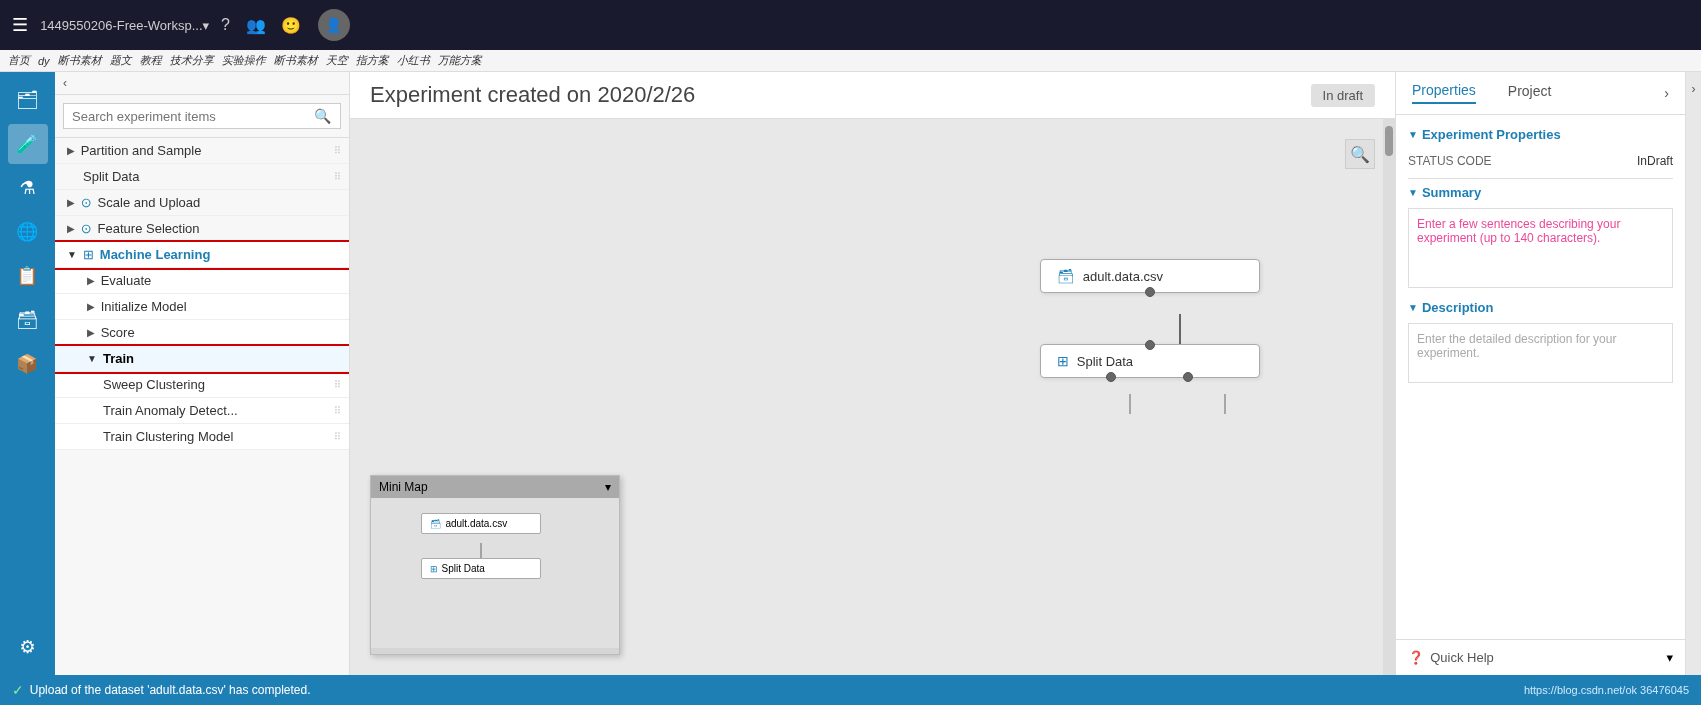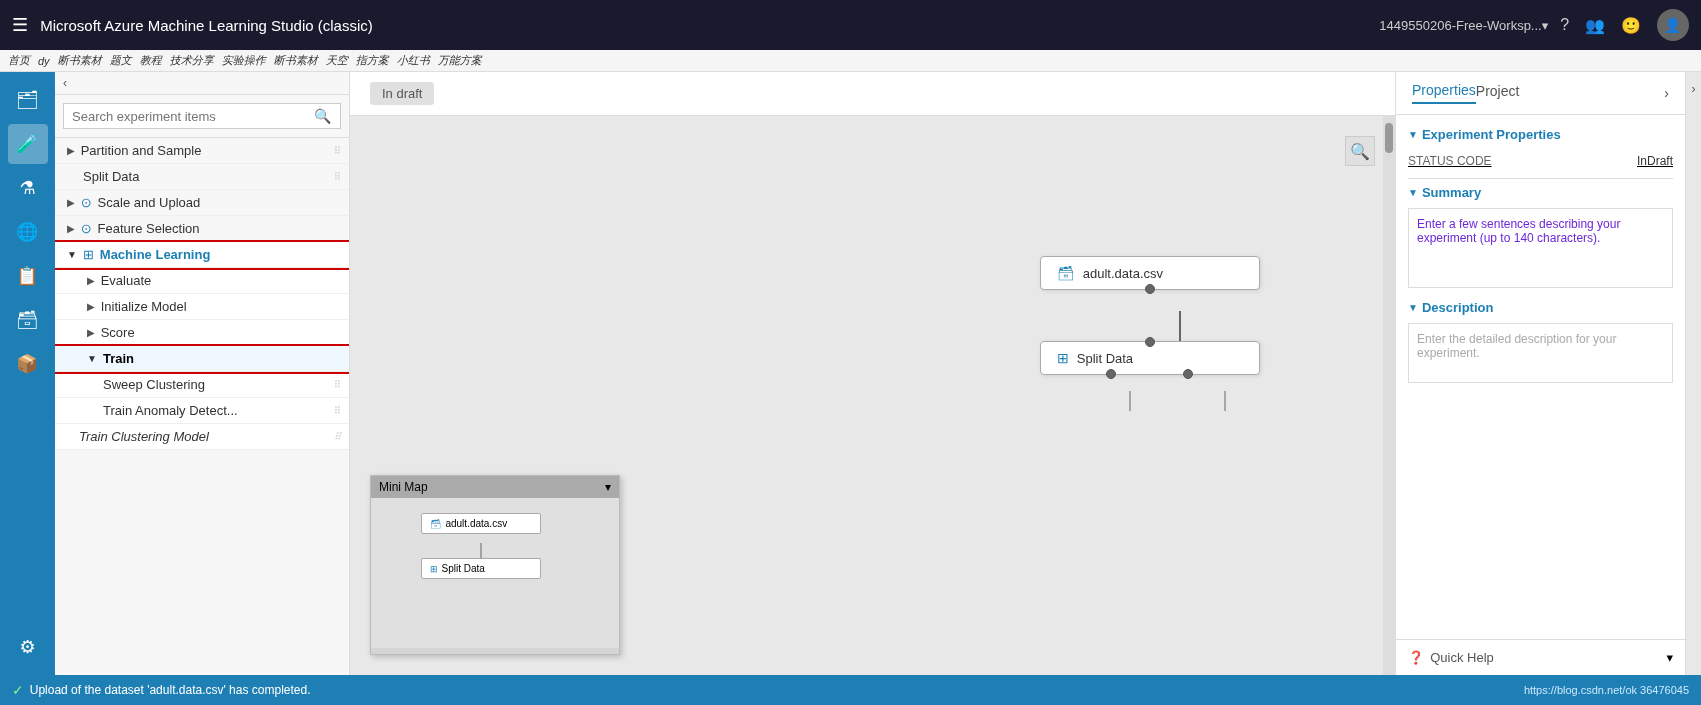--- a/index.html
+++ b/index.html
@@ -222,49 +222,49 @@
       width: 290px;
       background: white;
       border-left: 1px solid #ddd;
       display: flex;
       flex-direction: column;
       overflow: hidden;
     }
     .right-panel-header {
       padding: 10px 16px;
       border-bottom: 1px solid #ddd;
-      display: flex; gap: 0; align-items: center;
+      display: flex; gap: 32px; align-items: center;
     }
     .right-panel-tab {
       font-size: 14px; color: #555; cursor: pointer; padding-bottom: 4px;
     }
     .right-panel-tab.active {
       color: #1e7fb5; border-bottom: 2px solid #1e7fb5;
     }
     .right-panel-collapse { margin-left: auto; cursor: pointer; font-size: 14px; color: #555; }
 
     .right-panel-content { flex: 1; overflow-y: auto; padding: 12px; }
 
     .section-title {
       color: #1e7fb5; font-size: 13px; font-weight: 600;
       display: flex; align-items: center; gap: 4px; margin-bottom: 8px;
     }
     .section-title .section-arrow { font-size: 10px; }
 
     .prop-row {
       display: flex; justify-content: space-between; align-items: center;
-      padding: 4px 0; font-size: 12px; text-decoration: underline;
+      padding: 4px 0; font-size: 12px;
     }
     .prop-label { color: #666; }
     .prop-value { color: #333; font-weight: 500; }
 
     .text-area-placeholder {
       border: 1px solid #ddd;
       padding: 8px;
-      font-size: 12px; color: #6d28d9;
+      font-size: 12px; color: #ec4899;
       min-height: 80px;
       margin-bottom: 12px;
       background: white;
     }
 
     .desc-area {
       border: 1px solid #ddd;
       padding: 8px;
       font-size: 12px; color: #aaa;
       min-height: 60px;
@@ -311,21 +311,20 @@
 
     .section-divider {
       height: 1px; background: #ddd; margin: 6px 0;
     }
   </style>
 </head>
 <body>
 
 <div class="top-nav">
   <span class="menu-icon">☰</span>
-  <span class="app-title">Microsoft Azure Machine Learning Studio (classic)</span>
   <div class="workspace-selector">
     <span>1449550206-Free-Worksp...</span>
     <span>▾</span>
   </div>
   <div class="nav-icons">
     <span class="nav-icon">?</span>
     <span class="nav-icon">👥</span>
     <span class="nav-icon">🙂</span>
     <div class="avatar">👤</div>
   </div>
@@ -426,31 +425,32 @@
       <div class="tree-item" style="padding-left:48px; background:white; border-bottom:1px solid #eee;">
         <span>Sweep Clustering</span>
         <span class="drag-handle">⠿</span>
       </div>
 
       <div class="tree-item" style="padding-left:48px; background:white; border-bottom:1px solid #eee;">
         <span>Train Anomaly Detect...</span>
         <span class="drag-handle">⠿</span>
       </div>
 
-      <div class="tree-item" style="padding-left:24px; background:white; border-bottom:1px solid #eee;font-style:italic;">
+      <div class="tree-item" style="padding-left:48px; background:white; border-bottom:1px solid #eee;">
         <span>Train Clustering Model</span>
         <span class="drag-handle">⠿</span>
       </div>
 
     </div>
   </div>
 
   <div class="canvas-area">
 
     <div class="canvas-header">
+      <span class="experiment-title">Experiment created on 2020/2/26</span>
       <span class="status-badge">In draft</span>
     </div>
 
     <div class="canvas-content">
 
       <svg class="connections-svg">
 
         <line x1="830" y1="195" x2="830" y2="227" stroke="#666" stroke-width="2"></line>
 
         <line x1="780" y1="275" x2="780" y2="295" stroke="#666" stroke-width="1"></line>

